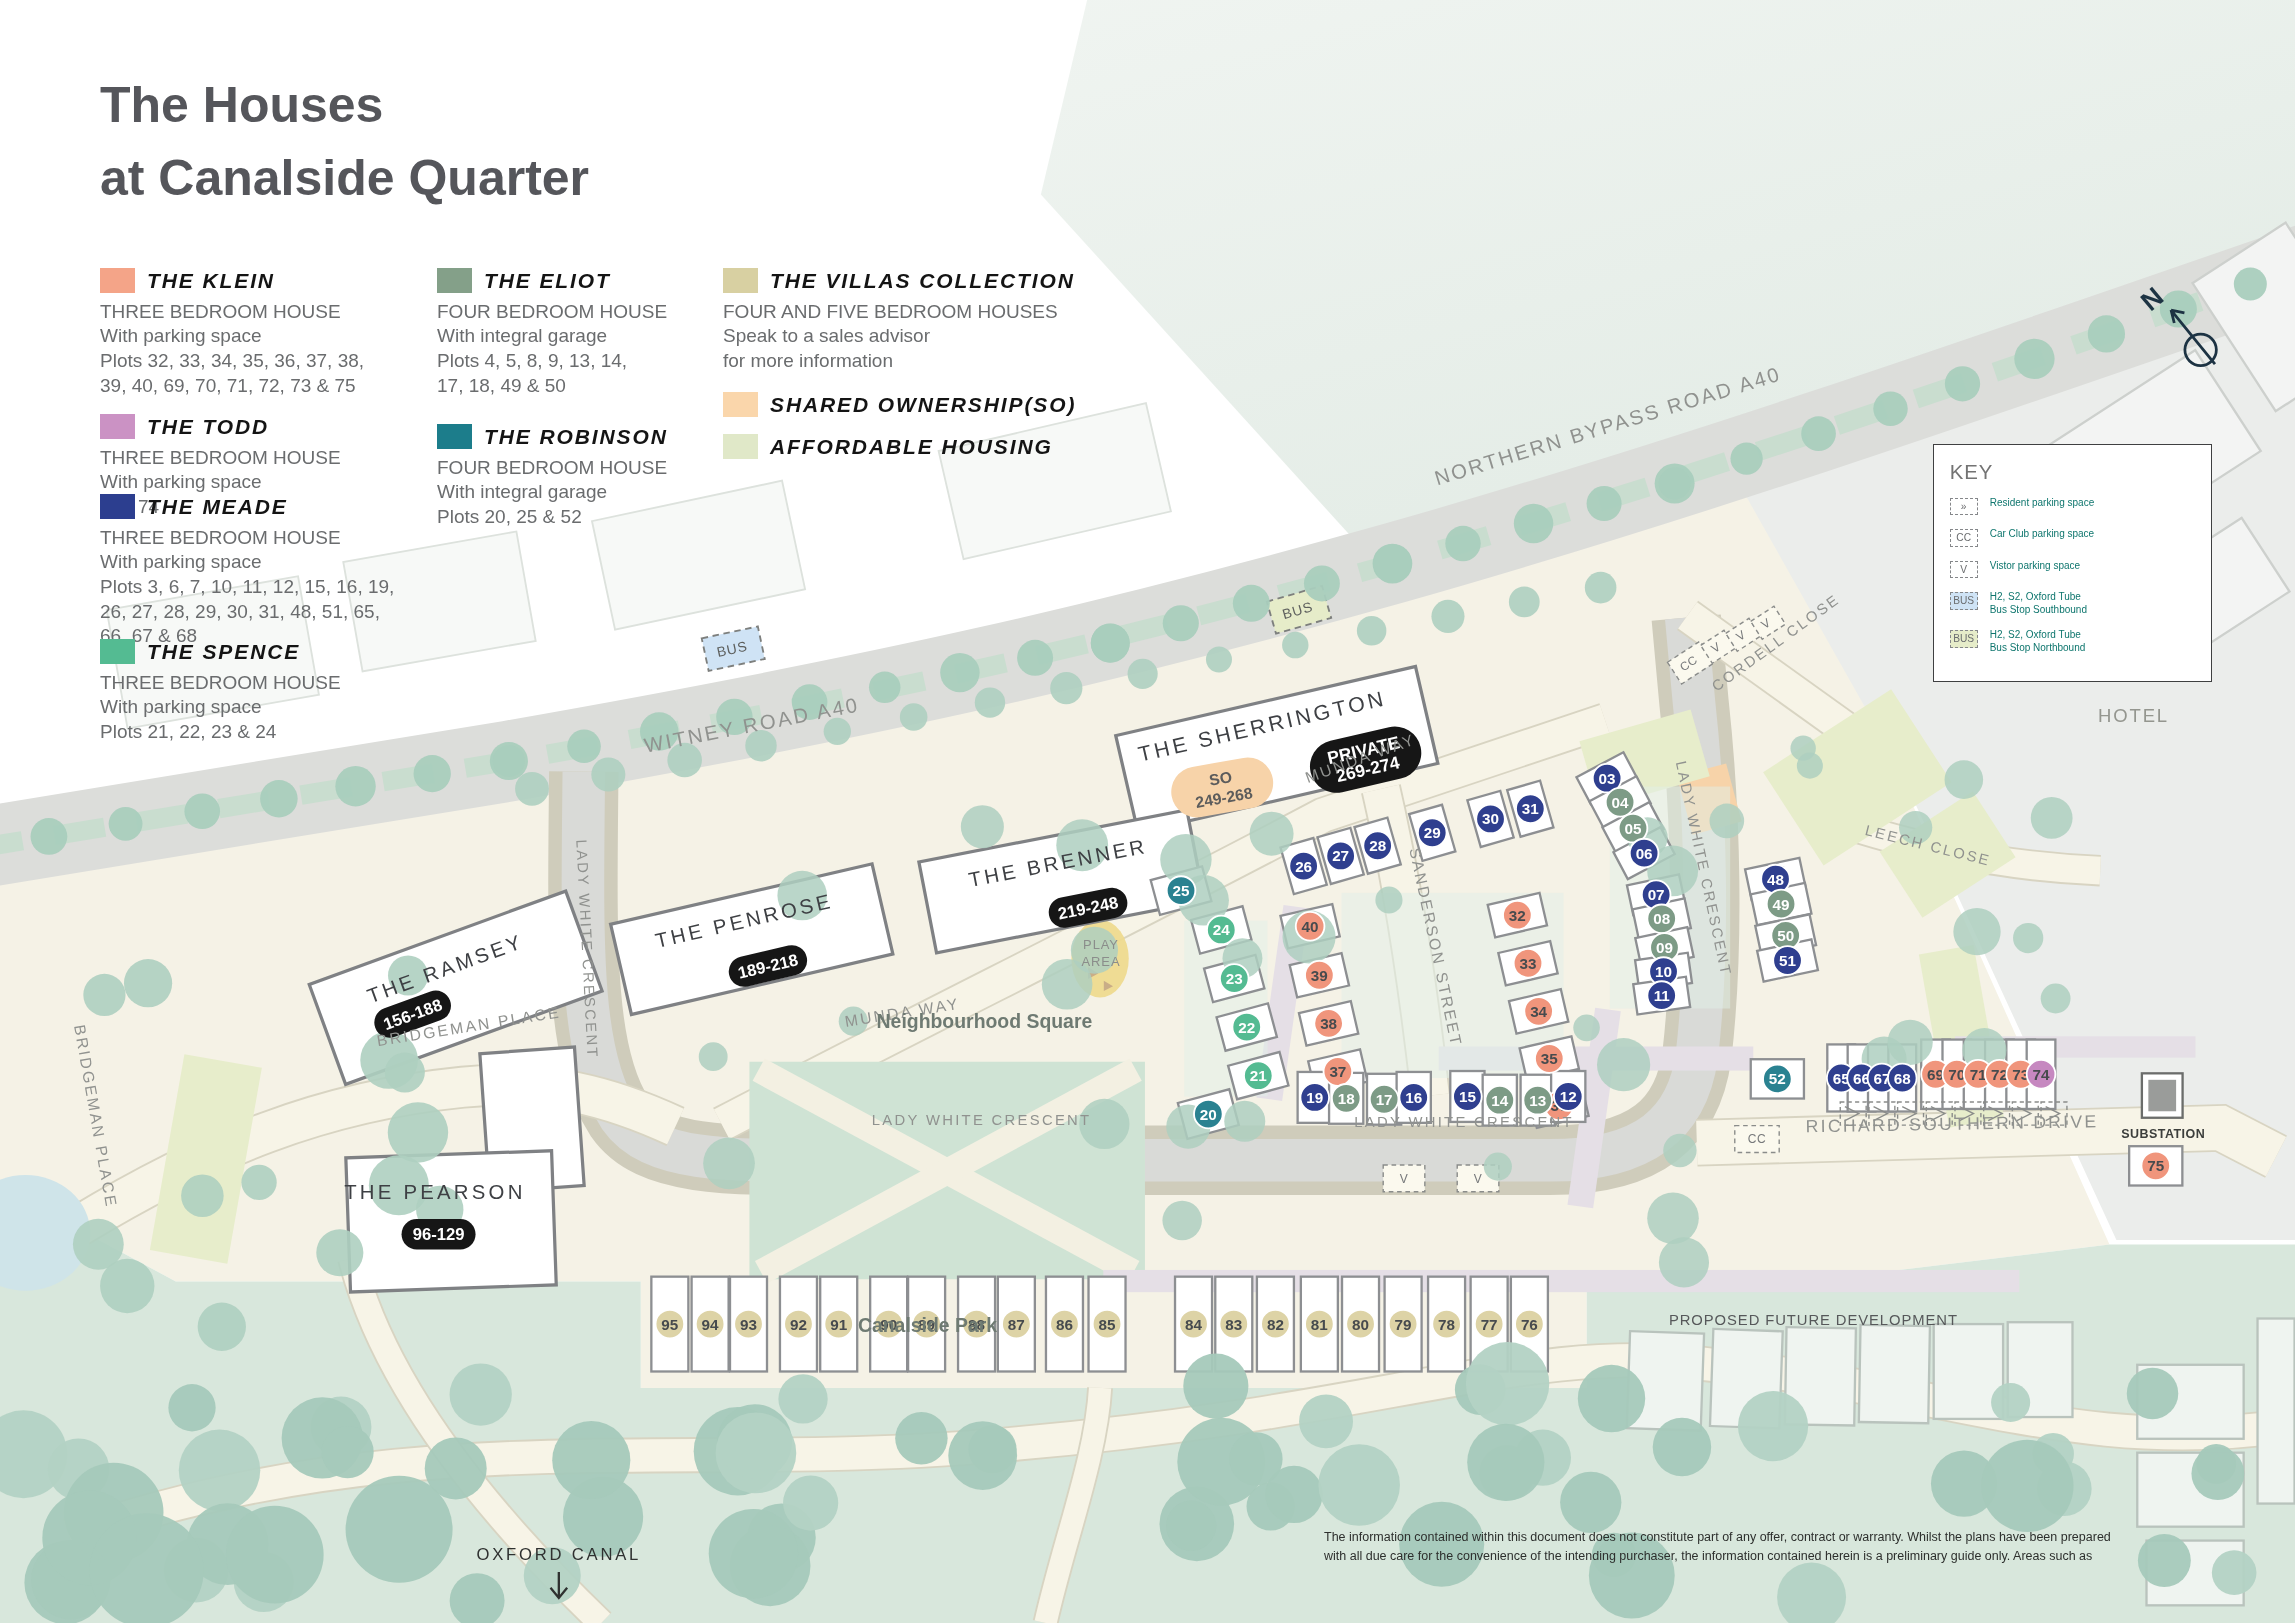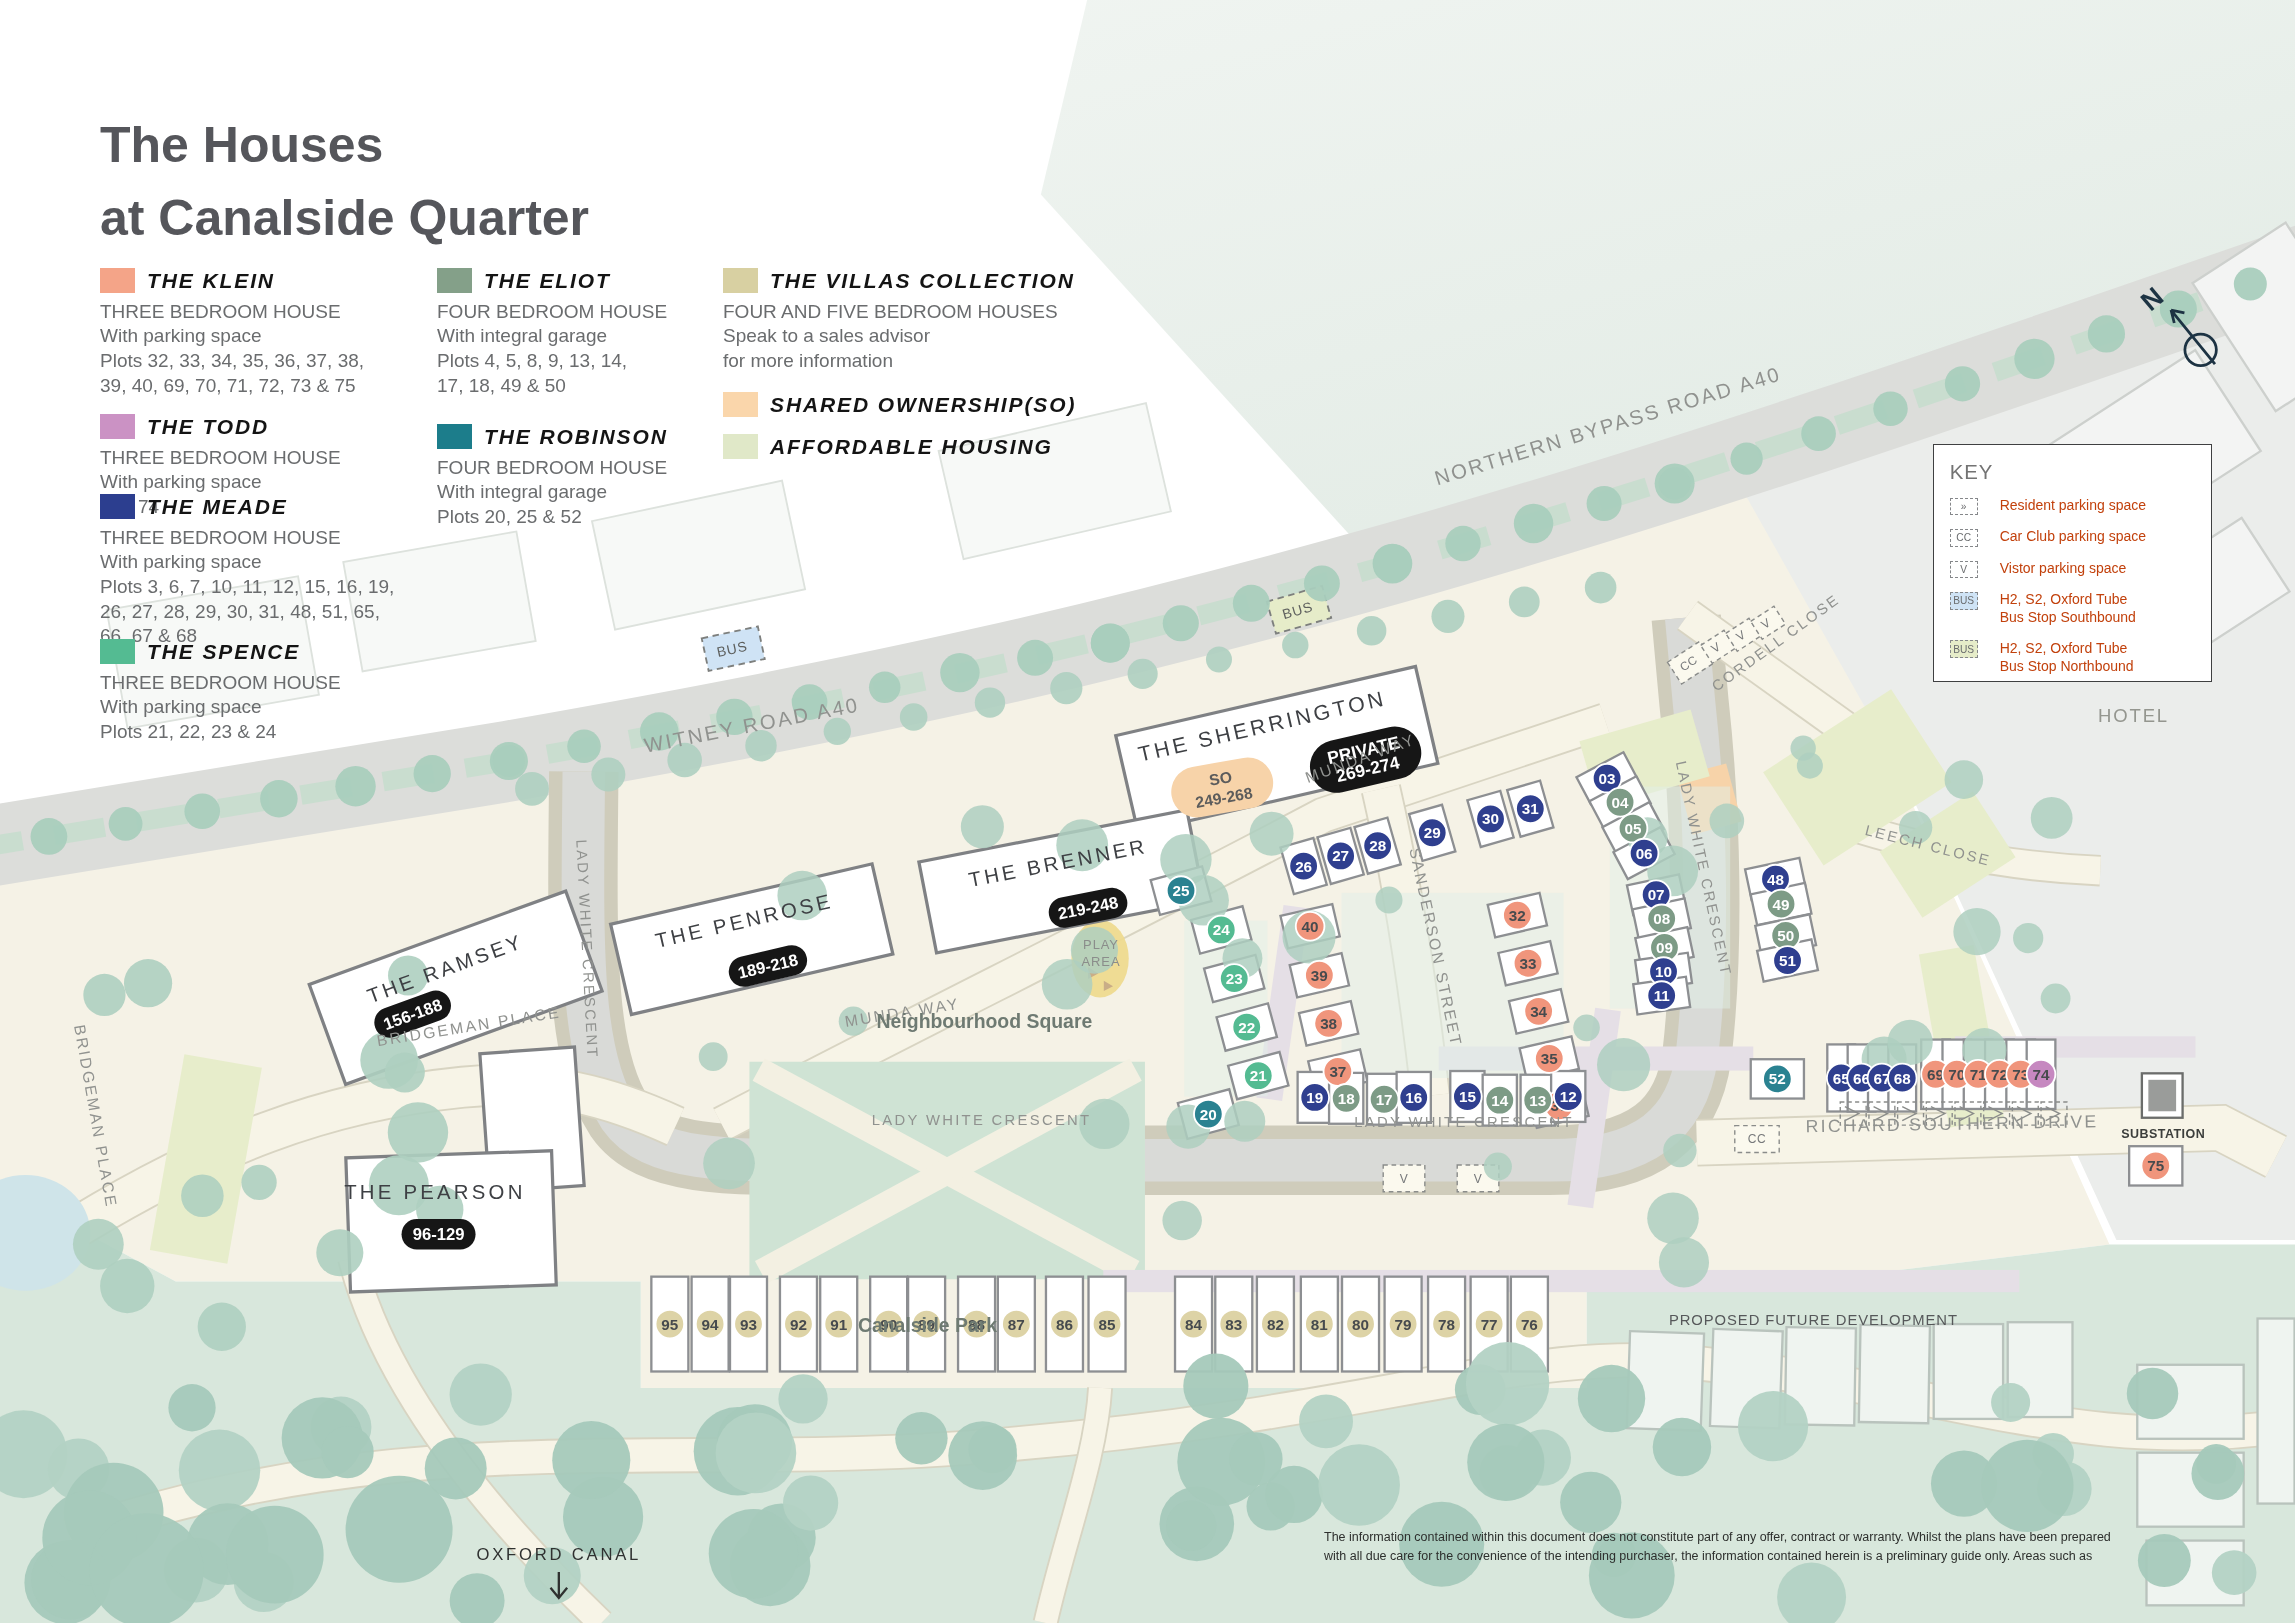--- a/index.html
+++ b/index.html
@@ -2,41 +2,41 @@
 <html style="font-size:7.4px"><head>
 <meta charset="utf-8">
 <style>
   html,body{margin:0;padding:0;background:#fff;}
   #stage{position:relative;width:2295px;height:1623px;overflow:hidden;background:#ffffff;
          font-family:"Liberation Sans",sans-serif;}
   #map-svg{position:absolute;left:0;top:0;}
   svg text{font-family:"Liberation Sans",sans-serif;}
 
   
-  .hdr{position:absolute;left:100px;top:69px;margin-top:40px;}
+  .hdr{position:absolute;left:100px;top:69px;}
   .hdr h1{margin:0;font-size:50px;line-height:1.46;font-weight:700;color:#55565b;letter-spacing:0;}
 
   
   .lg-item{position:absolute;}
   .lg-head{display:flex;align-items:center;gap:12px;font-style:italic;}
   .lg-swatch{width:35px;height:25px;flex:0 0 35px;}
   .lg-name{font-size:21px;font-weight:700;letter-spacing:1.9px;color:#141414;white-space:nowrap;}
   .lg-lines{margin-top:6.5px;}
   .lg-line{font-size:19px;color:#6a6c6e;line-height:1.3;white-space:nowrap;}
 
   
   .keybox{position:absolute;left:1933px;top:444px;width:279px;height:238px;background:#ffffff;
           border:1.4px solid #3f4041;box-sizing:border-box;padding:15.7px 13px 0 15.7px;}
   .key-title{font-size:20.4px;color:#737373;letter-spacing:0.9px;}
   .key-item{display:flex;align-items:flex-start;gap:12px;margin-top:12px;}
   .ki{width:28px;height:17.6px;border:1.4px dashed #85878a;box-sizing:border-box;flex:0 0 28px;
       display:flex;align-items:center;justify-content:center;font-size:10.2px;color:#6a6c6e;margin-top:1.9px;}
   .ki.bus-s{background:#cfe3f5;}
   .ki.bus-n{background:#e6ecc9;}
-  .key-label{font-size:14px;color:#c2410c;line-height:1.3;white-space:nowrap;margin-left:10px;}
+  .key-label{font-size:10px;color:#0f766e;line-height:1.3;white-space:nowrap;}
 
   
   .disclaimer{position:absolute;left:1324px;top:1528px;width:879px;font-size:12.5px;color:#2d2f2d;line-height:1.52;}
   .disclaimer div{white-space:nowrap;}
 </style>
 </head>
 <body>
 
 <div id="stage">
   <svg id="map-svg" width="2295" height="1623" viewBox="0 0 4961 3508">

